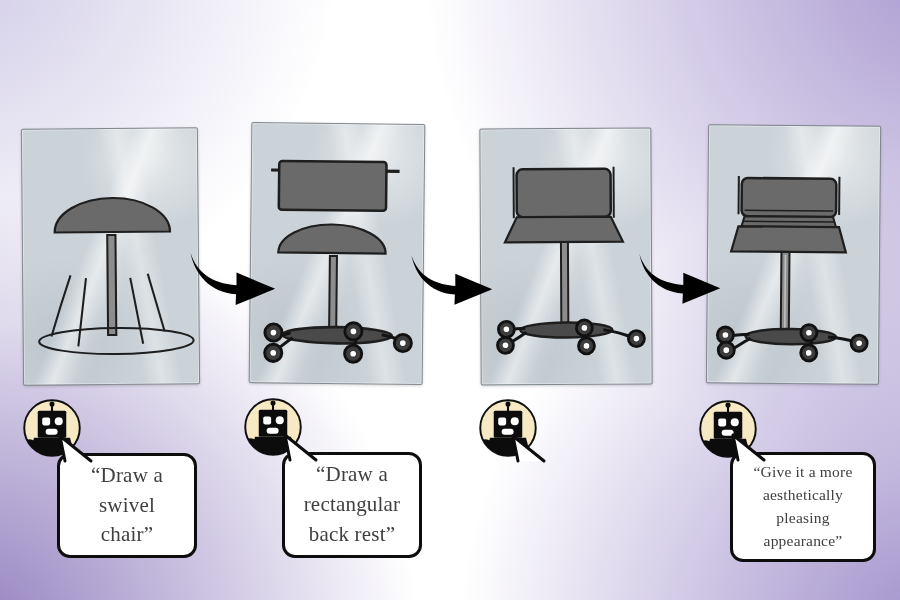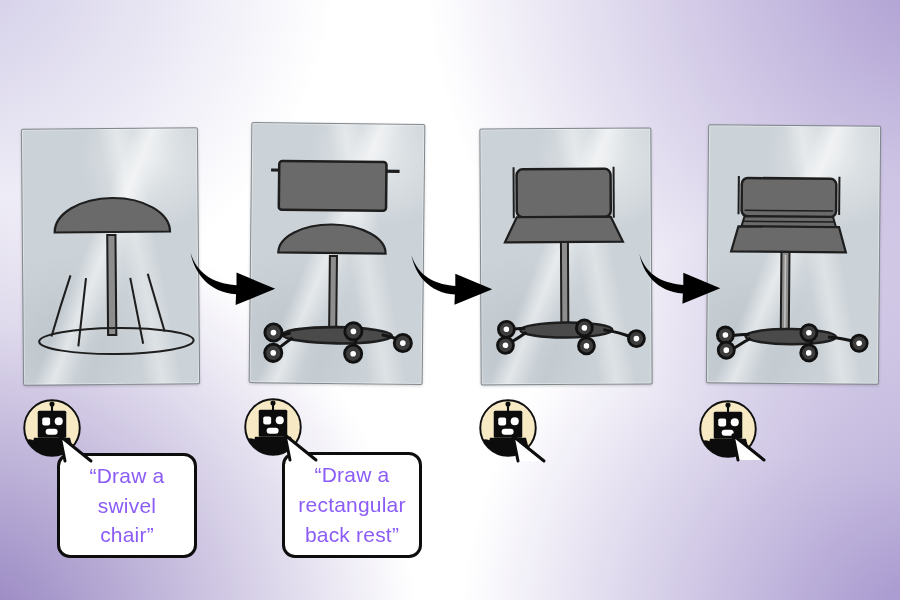--- a/index.html
+++ b/index.html
@@ -29,22 +29,23 @@
   .arrow{position:absolute;}
   .robot{position:absolute;width:60px;height:60px;z-index:1;}
   .robot svg{width:100%;height:100%;}
   .bubble{
     position:absolute;z-index:2;background:#fff;
     border:3.5px solid #0d0d0d;border-radius:13px;
     display:flex;align-items:center;justify-content:center;
     box-sizing:border-box;text-align:center;
   }
   .bubble-text{
-    white-space:pre-line;color:#8b5cf6;font-size:21px;line-height:1.42;
+    white-space:pre-line;color:#404040;font-size:21px;line-height:1.42;
     letter-spacing:0.2px;
+    font-family:Liberation Serif, serif;
   }
   .bubble-text.small{font-size:15.5px;line-height:1.48;}
   .tail{position:absolute;z-index:3;overflow:visible;}
 </style>
 </head>
 <body>
 
 <div class="stage">
 
   <div class="paper" style="left:22px;top:128px;width:175px;height:255px;transform:rotate(-0.5deg)">
@@ -237,20 +238,26 @@
   <div class="bubble" style="left:57px;top:453px;width:140px;height:105px">
     <div class="bubble-text">“Draw a
 swivel
 chair”</div>
   </div>
   <div class="bubble" style="left:282px;top:452px;width:140px;height:106px">
     <div class="bubble-text">“Draw a
 rectangular
 back rest”</div>
   </div>
+  <div class="bubble" style="left:730px;top:452px;width:146px;height:110px">
+    <div class="bubble-text small">“Give it a more
+aesthetically
+pleasing
+appearance”</div>
+  </div>
 
   <svg class="tail" style="left:57px;top:433px" width="40" height="30" viewBox="0 0 40 30">
     <polygon points="3,3 8,28 34,28" fill="#fff"></polygon>
     <path d="M8 28 L3 3 L34 28" fill="none" stroke="#0d0d0d" stroke-width="3" stroke-linejoin="round" stroke-linecap="round"></path>
   </svg>
   <svg class="tail" style="left:282px;top:432px" width="40" height="30" viewBox="0 0 40 30">
     <polygon points="3,3 8,28 34,28" fill="#fff"></polygon>
     <path d="M8 28 L3 3 L34 28" fill="none" stroke="#0d0d0d" stroke-width="3" stroke-linejoin="round" stroke-linecap="round"></path>
   </svg>
   <svg class="tail" style="left:510px;top:433px" width="40" height="30" viewBox="0 0 40 30">

